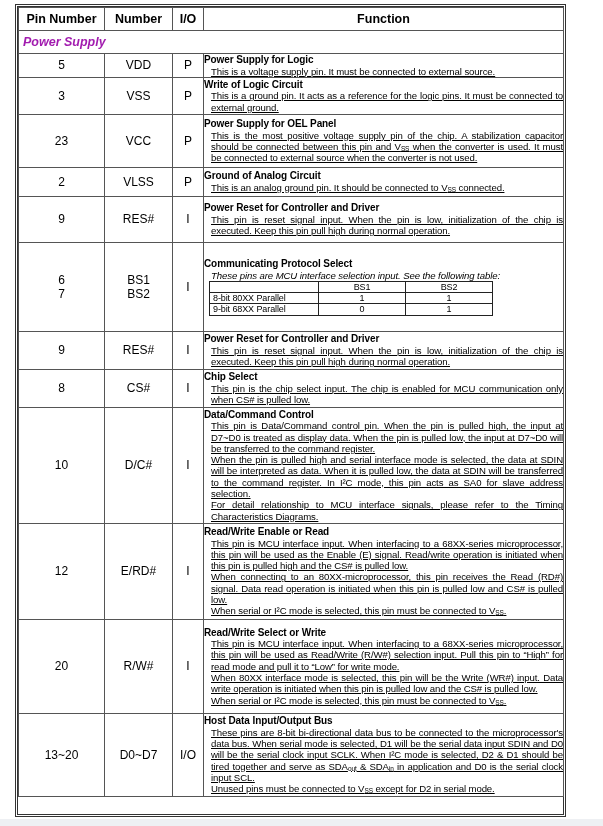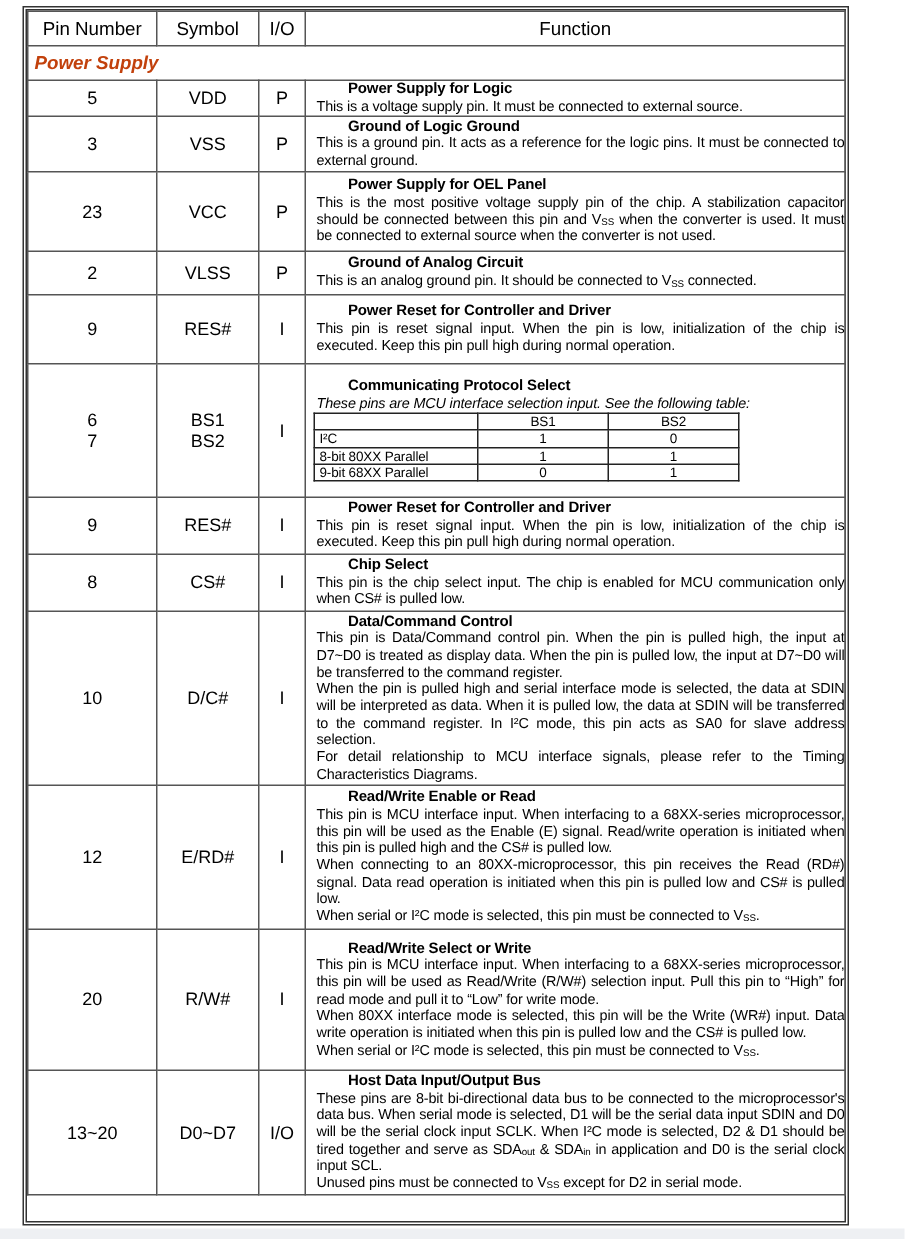--- a/index.html
+++ b/index.html
@@ -4,26 +4,26 @@
 <style>
   html, body { margin:0; padding:0; background:#ffffff; }
   body { width:603px; height:826px; position:relative; overflow:hidden;
          font-family:"Liberation Sans", sans-serif; color:#000; }
   .bottom-strip { position:absolute; left:0; top:819px; width:603px; height:7px; background:#eef0f3; }
   .outer { position:absolute; left:15px; top:4px; width:551px; height:813px;
            border:3px double #333; box-sizing:border-box; }
   table.pins { position:absolute; left:18px; top:7px; width:545px; border-collapse:collapse;
                table-layout:fixed; }
   table.pins td, table.pins th { border:1px solid #555; padding:0; vertical-align:middle; }
-  th { font-weight:normal; font-size:12.5px; height:22px; text-align:center; }
+  th { font-weight:bold; font-size:12.5px; height:22px; text-align:center; }
   td.c { text-align:center; font-size:12px; }
-  tr.section td { height:22px; font-style:italic; font-weight:bold; color:#c2410c; font-size:12.5px; padding-left:4px; }
+  tr.section td { height:22px; font-style:italic; font-weight:bold; color:#a21caf; font-size:12.5px; padding-left:4px; }
   td.fn { vertical-align:top; font-size:9.6px; line-height:11.3px; padding:0 1px 0 2px; letter-spacing:-0.1px; overflow:hidden; }
-  .fn-title { font-weight:bold; font-size:10px; line-height:11.5px;margin-left:28px; }
-  .fn-body { padding-left:7px; text-align:justify; }
+  .fn-title { font-weight:bold; font-size:10px; line-height:11.5px; }
+  .fn-body { padding-left:7px; text-align:justify;text-decoration:underline; }
   .fn-body p { margin:0; }
   sub { font-size:6.5px; vertical-align:-1px; line-height:0; }
   table.bs { border-collapse:collapse; margin-left:5px; width:284px; font-size:9px; line-height:10.2px; margin-top:0px; }
   table.bs td { border:1px solid #222; padding:0 3px; }
   table.bs td.v { text-align:center; width:80px; }
   .fn-intro { padding-left:7px;font-style:italic; }
 </style>
 </head>
 <body>
 
@@ -32,21 +32,21 @@
 <table class="pins">
   <colgroup>
     <col style="width:86px">
       <col style="width:68px">
       <col style="width:31px">
       <col style="width:360px">
   </colgroup>
   <tbody>
       <tr>
     <th>Pin Number</th>
-    <th>Symbol</th>
+    <th>Number</th>
     <th>I/O</th>
     <th>Function</th>
   </tr>
 
   <tr class="section">
     <td colspan="4">Power Supply</td>
   </tr>
 
   <tr style="height:23px">
     <td class="c">5</td>
@@ -58,21 +58,21 @@
             <p>This is a voltage supply pin.   It must be connected to external source.</p>
           </div>
     </td>
   </tr>
 
   <tr style="height:37px">
     <td class="c">3</td>
     <td class="c">VSS</td>
     <td class="c">P</td>
     <td class="fn">
-      <div class="fn-title">Ground of Logic Ground</div>
+      <div class="fn-title">Write of Logic Circuit</div>
       <div class="fn-body">
             <p>This is a ground pin.   It acts as a reference for the logic pins.   It must be connected to external ground.</p>
           </div>
     </td>
   </tr>
 
   <tr style="height:53px">
     <td class="c">23</td>
     <td class="c">VCC</td>
     <td class="c">P</td>
@@ -121,25 +121,20 @@
     <td class="c">I</td>
     <td class="fn">
       <div class="fn-title">Communicating Protocol Select</div>
       <div class="fn-intro">These pins are MCU interface selection input.   See the following table:</div>
       <table class="bs">
         <tbody>
               <tr>
           <td></td>
           <td class="v">BS1</td>
           <td class="v">BS2</td>
-        </tr>
-        <tr>
-          <td>I²C</td>
-          <td class="v">1</td>
-          <td class="v">0</td>
         </tr>
         <tr>
           <td>8-bit 80XX Parallel</td>
           <td class="v">1</td>
           <td class="v">1</td>
         </tr>
         <tr>
           <td>9-bit 68XX Parallel</td>
           <td class="v">0</td>
           <td class="v">1</td>

